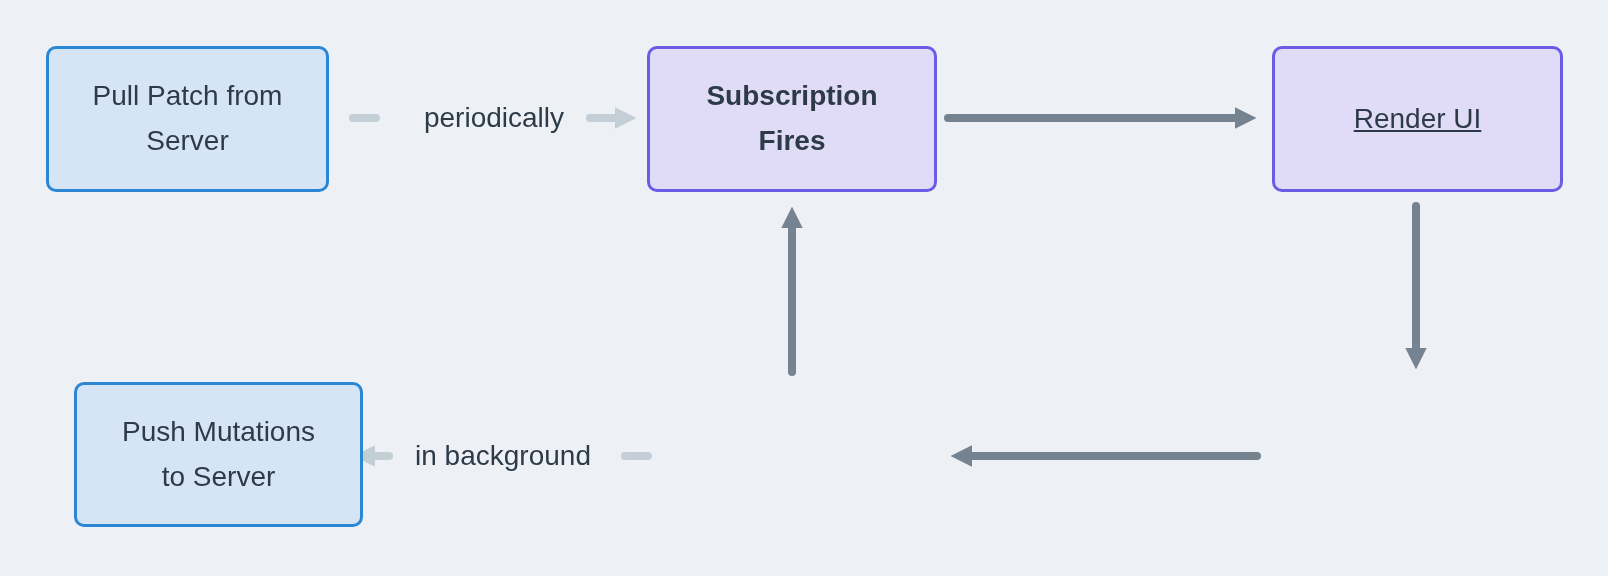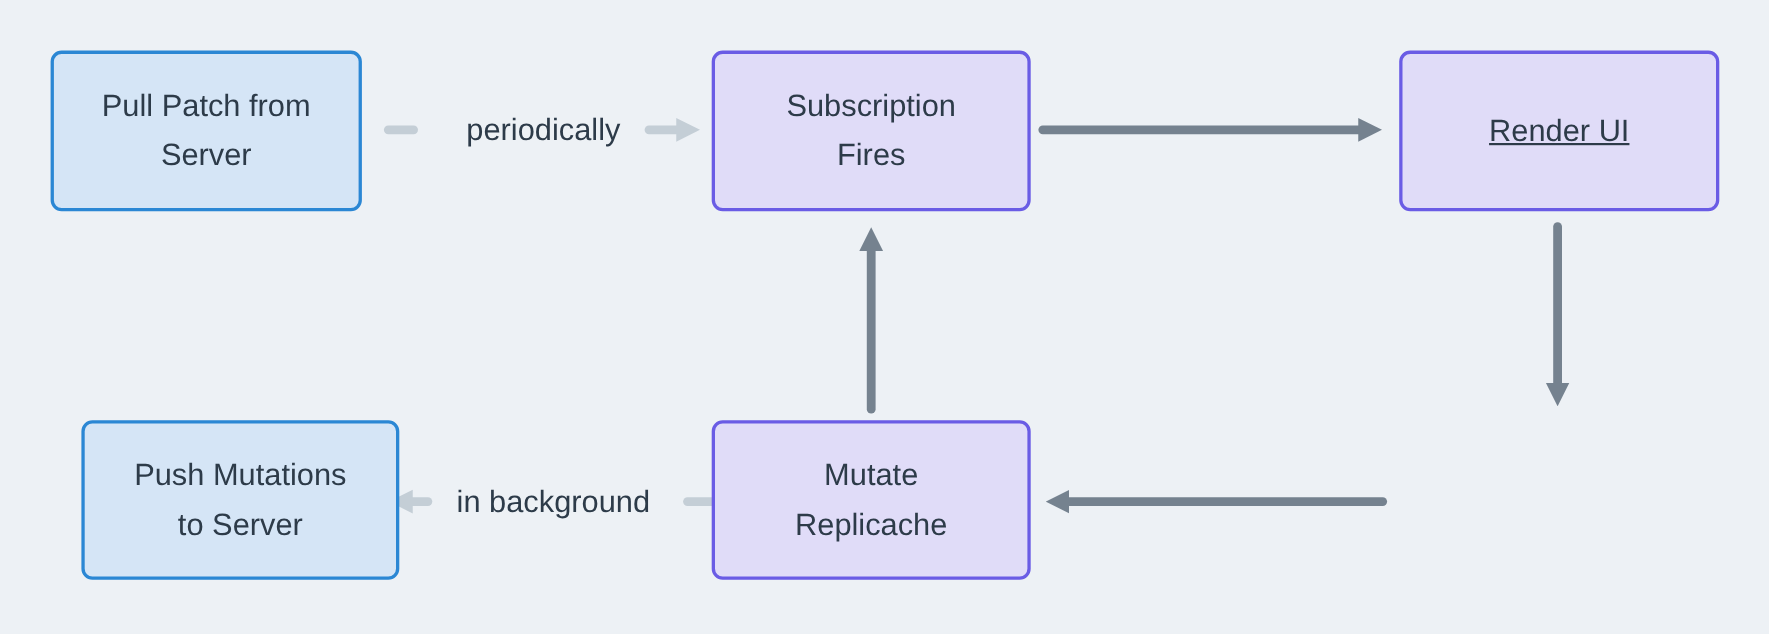--- a/index.html
+++ b/index.html
@@ -85,37 +85,33 @@
 
     <line class="light" x1="625" y1="456" x2="648" y2="456"></line>
     <line class="light" x1="389" y1="456" x2="372" y2="456" marker-end="url(#head-light)"></line>
   </svg>
 
   <div class="node blue" style="left:46px; top:46px; width:283px; height:146px;">
     <span>Pull Patch from
 Server</span>
   </div>
 
-  <div class="node purple" style="left:647px; top:46px; width:290px; height:146px;">
+  <div class="node purple" style="left:647px; top:46px; width:290px; height:146px;font-weight:bold;">
     <span>Subscription
 Fires</span>
   </div>
 
   <div class="node purple" style="left:1272px; top:46px; width:291px; height:146px;text-decoration:underline;">
     <span>Render UI</span>
   </div>
 
   <div class="node blue" style="left:46px; top:382px; width:289px; height:145px;margin-left:28px;">
     <span>Push Mutations
 to Server</span>
   </div>
 
-  <div class="node purple" style="left:647px; top:382px; width:290px; height:145px;">
-    <span>Mutate
-Replicache</span>
-  </div>
 
 
   <div class="edge-label" style="left:503px; top:456px;">in background</div>
 
   <div class="edge-label" style="left:494px; top:118px;">periodically</div>
 
 </div>
 
 </body></html>

